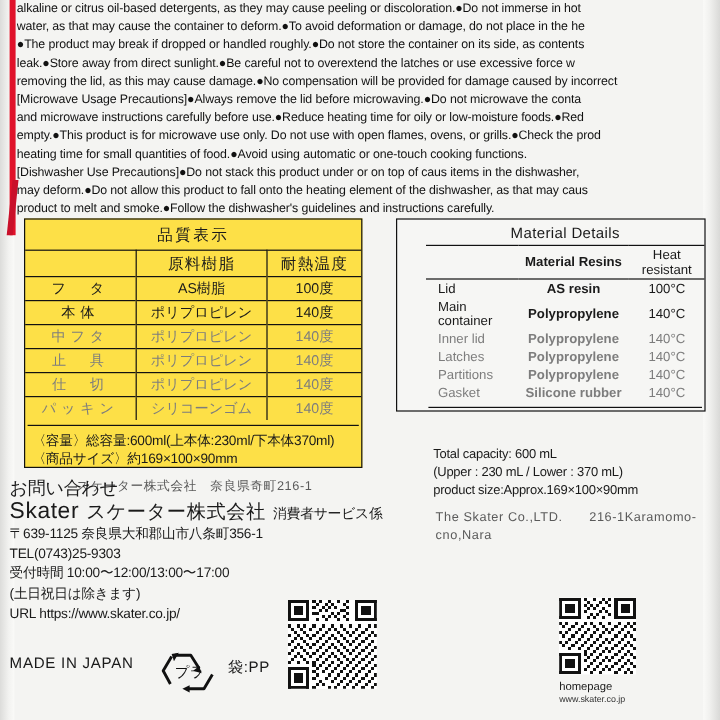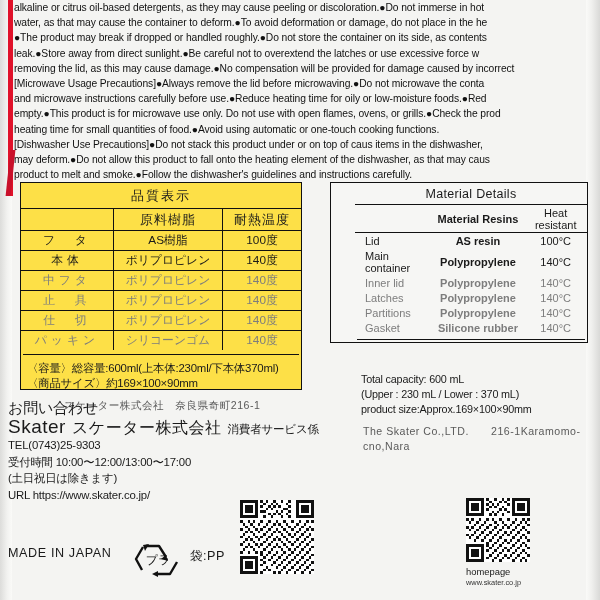--- a/index.html
+++ b/index.html
@@ -245,20 +245,21 @@
     </div>
   </div>
 
   <div class="contact">
     <div class="head">お問い合わせ</div>
     <div class="brand-row">
       <span class="brand">Skater</span>
       <span class="brand-jp">スケーター株式会社</span>
       <span class="brand-sub">消費者サービス係</span>
     </div>
+    <div class="line">〒639-1125 奈良県大和郡山市八条町356-1</div>
     <div class="line">TEL(0743)25-9303</div>
     <div class="line">受付時間 10:00〜12:00/13:00〜17:00</div>
     <div class="line">(土日祝日は除きます)</div>
     <div class="line">URL https://www.skater.co.jp/</div>
   </div>
 
   <div class="qr" id="qr1">
     <svg width="74" height="74" viewBox="0 0 29 29" shape-rendering="crispEdges">
       <rect width="29" height="29" fill="#ffffff"></rect>
       <g fill="#111111">

